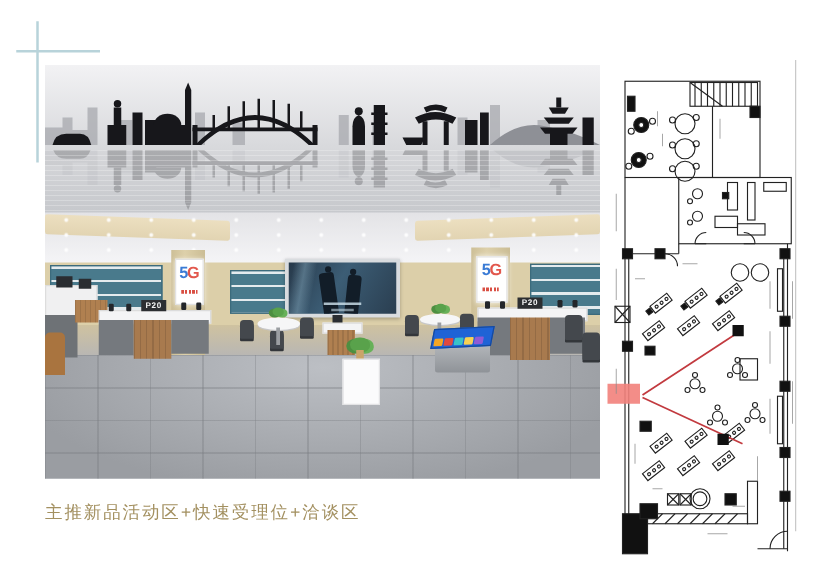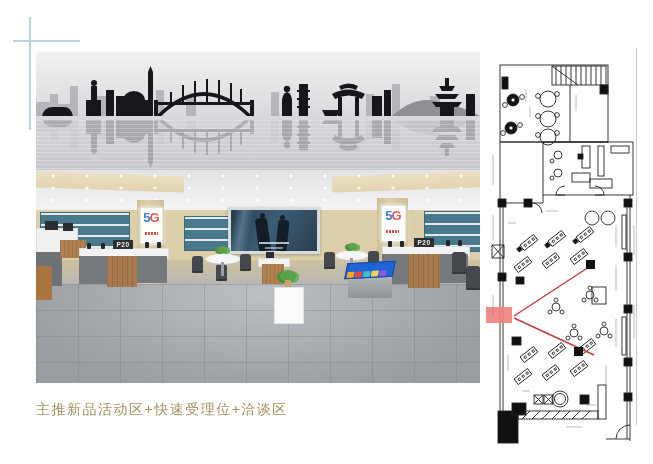--- a/index.html
+++ b/index.html
@@ -95,21 +95,21 @@
   .tile{width:7px;height:6px;border-radius:1px;position:static;display:inline-block;margin:1px 0 0 1px;}
 
   .counter-left1{left:0;top:176px;width:40px;height:26px;background:#f0f0f1;border:1px solid #ddd;}
   .monitor{background:#2a2d31;}
   .counter-left2{left:0;top:200px;width:26px;height:34px;background:#6e7276;}
   .brown-chair{left:0;top:214px;width:16px;height:34px;background:#a9743f;border-radius:4px 4px 0 0;}
   .wood-cab{background:#b08050;background-image:repeating-linear-gradient(90deg,rgba(0,0,0,.1) 0 1px,transparent 1px 4px);}
 
   
   .caption{position:absolute;left:36px;top:401px;font-size:14px;letter-spacing:1.5px;
-     color:#a39060;white-space:nowrap;}
+     color:#a39060;white-space:nowrap;font-family:Liberation Mono, monospace;}
 
   
   .plan{position:absolute;left:486px;top:55px;width:154px;height:394px;}
 </style>
 </head>
 <body>
 
 <div class="canvas">
 
   <div class="guide guide-v"></div>

